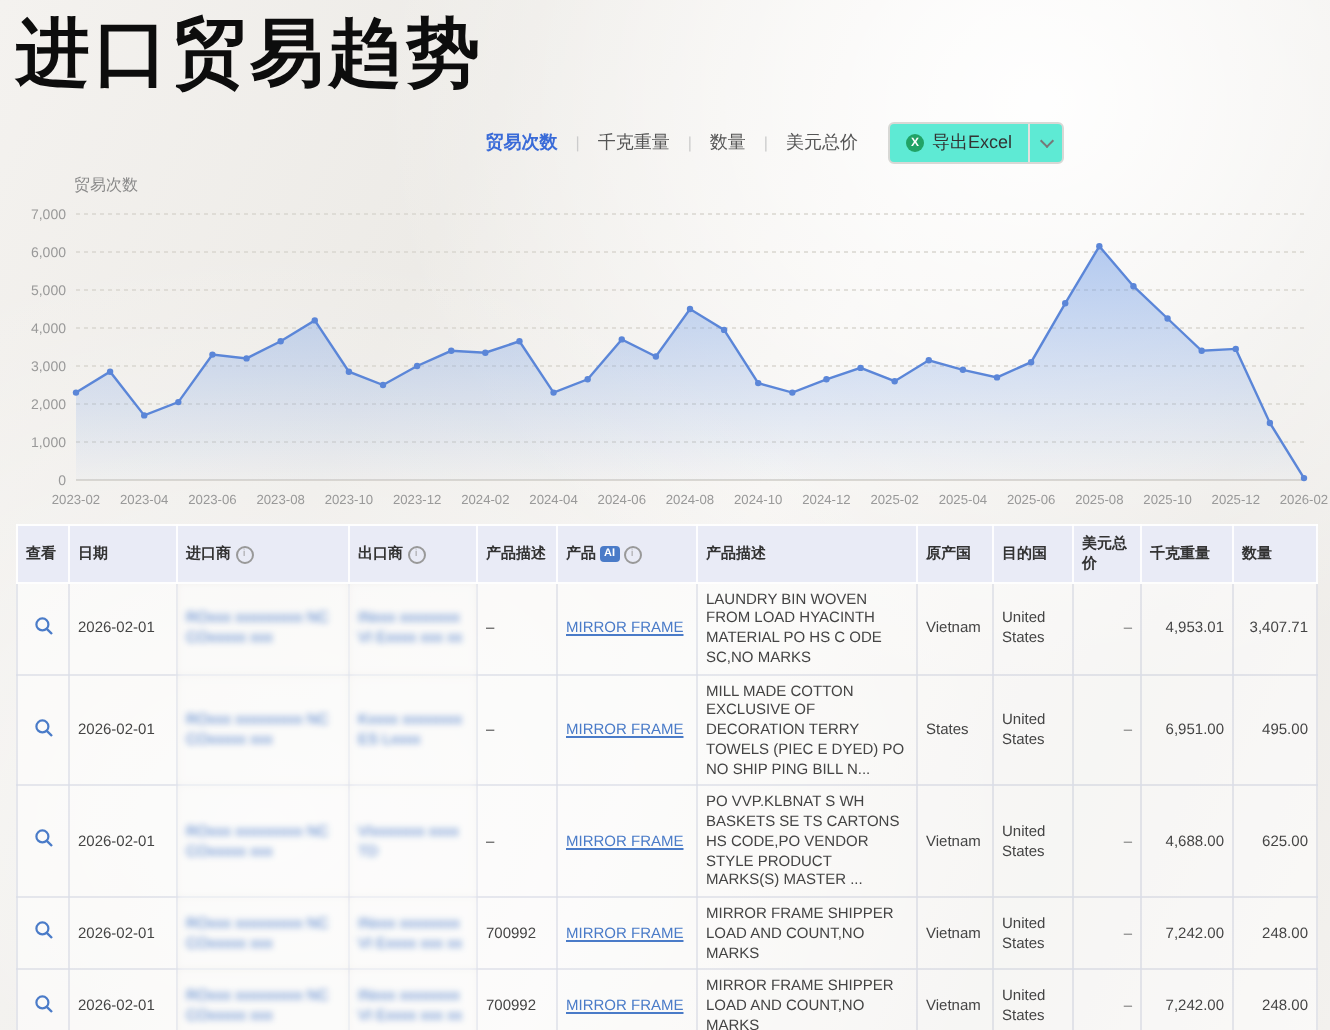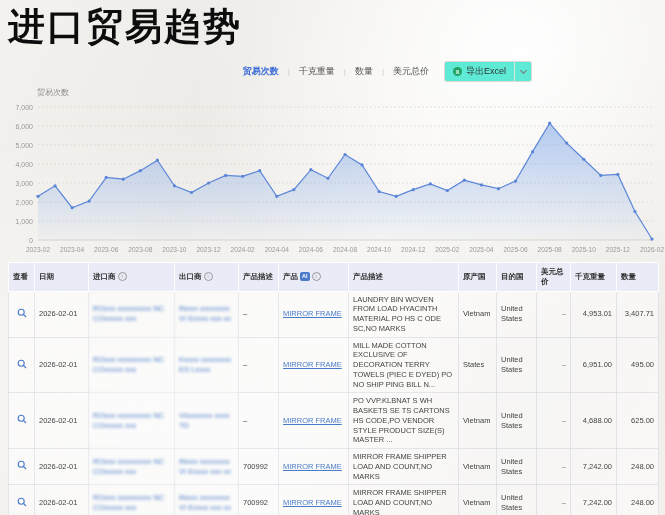--- a/index.html
+++ b/index.html
@@ -246,21 +246,21 @@
             <circle cx="4.2" cy="4.2" r="3" fill="none" stroke="#4a7bc8" stroke-width="1.1"></circle>
             <line x1="6.4" y1="6.4" x2="9" y2="9" stroke="#4a7bc8" stroke-width="1.2"></line>
           </svg>
         </span>
       </td>
       <td>2026-02-01</td>
       <td class="blur">ROxxx xxxxxxxxx NC COxxxxx xxx</td>
       <td class="blur">VIxxxxxxx xxxx TD</td>
       <td>–</td>
       <td class="link">MIRROR FRAME</td>
-      <td class="desc">PO VVP.KLBNAT S WH BASKETS SE TS CARTONS HS CODE,PO VENDOR STYLE PRODUCT SIZE(S) MASTER ...</td>
+      <td class="desc">PO VVP.KLBNAT S WH BASKETS SE TS CARTONS HS CODE,PO VENDOR STYLE PRODUCT MARKS(S) MASTER ...</td>
       <td>Vietnam</td>
       <td>United States</td>
       <td class="num muted">–</td>
       <td class="num">4,688.00</td>
       <td class="num">625.00</td>
     </tr>
 
     <tr>
       <td class="view-cell">
         <span class="view-btn">

